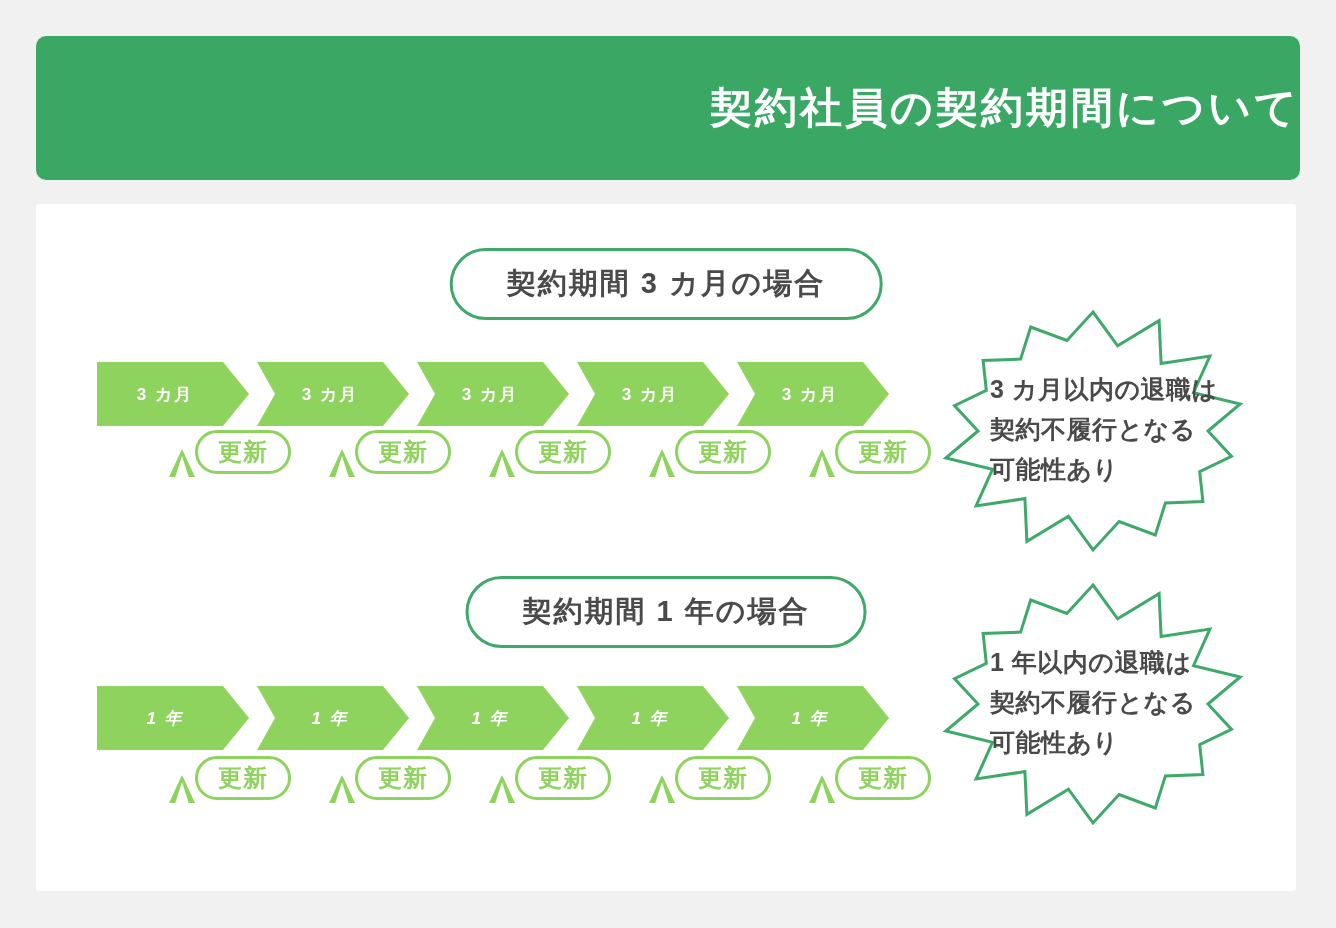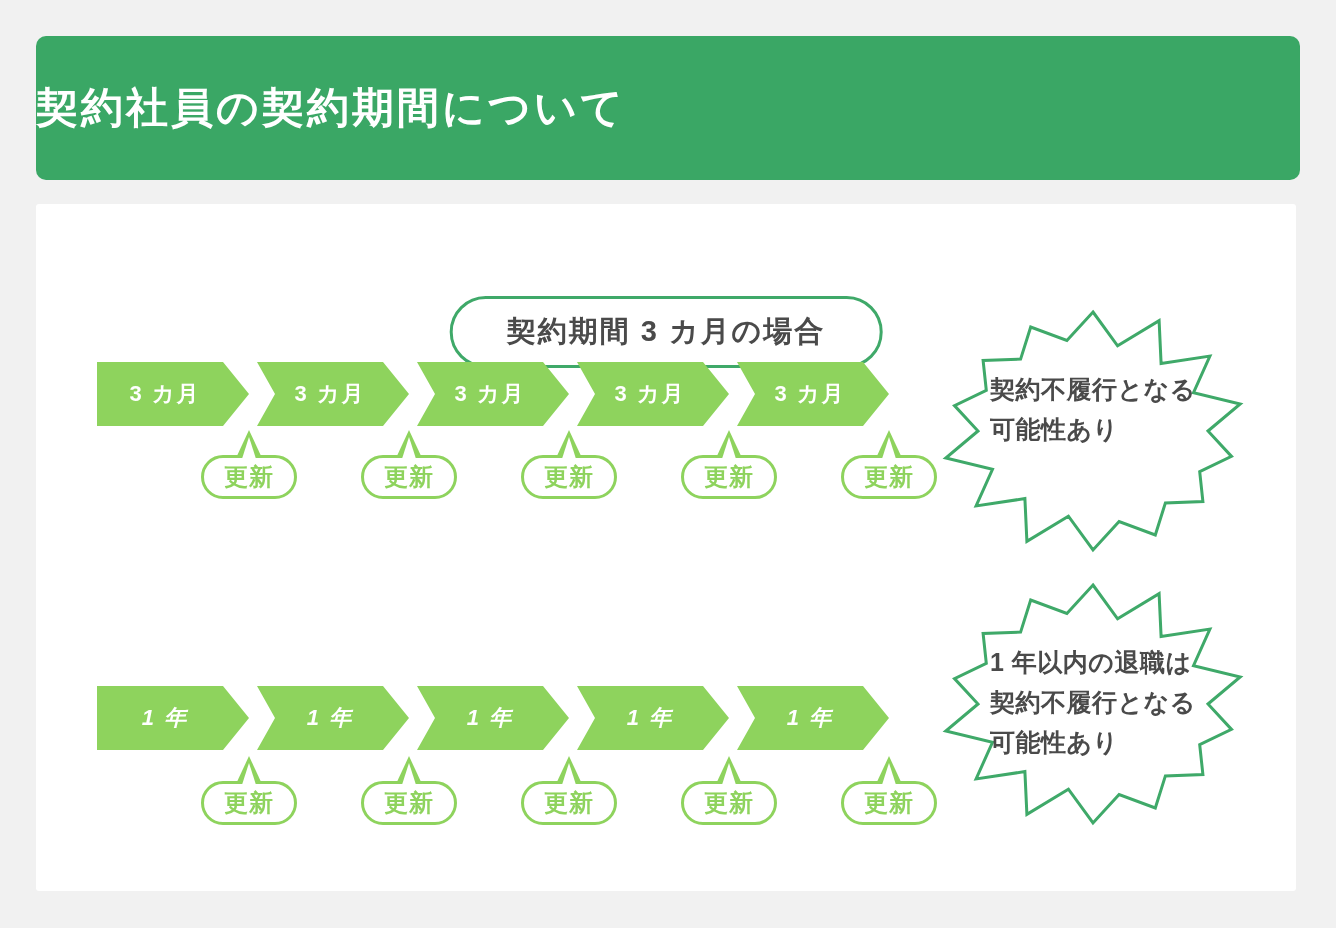--- a/index.html
+++ b/index.html
@@ -9,21 +9,21 @@
     font-family:"Liberation Sans", sans-serif;
     position:relative; overflow:hidden;
   }
 
   
   .banner {
     position:absolute; left:36px; top:36px;
     width:1264px; height:144px;
     background:var(--banner-green,#3aa765);
     border-radius:10px;
-    display:flex; align-items:center; justify-content:flex-start;
+    display:flex; align-items:center; justify-content:flex-end;
   }
   .banner-title {
     color:#ffffff; font-size:42px; font-weight:bold; letter-spacing:3px;
     white-space:nowrap;
   }
 
   
   .card {
     position:absolute; left:36px; top:204px;
     width:1260px; height:687px;
@@ -34,46 +34,46 @@
   
   .case-label {
     position:absolute; left:50%; transform:translateX(-50%);
     border:3px solid var(--outline-green,#3fa969);
     border-radius:40px; background:#fff;
     color:var(--text-dark,#4a4a4a);
     font-size:29px; font-weight:bold; letter-spacing:2px;
     padding:13px 54px; white-space:nowrap;
     box-sizing:border-box;
   }
-  .case-label.s1 { top:44px;margin-top:48px; }
+  .case-label.s1 { top:44px; }
   .case-label.s2 { top:372px; }
 
   
   .chevrons { position:absolute; left:61px; display:flex; }
   .chevrons.s1 { top:158px; }
   .chevrons.s2 { top:482px;font-style:italic; }
   .chev {
     width:152px; height:64px; margin-right:8px;
     background:var(--arrow-green,#8ed35d);
-    color:#ffffff; font-size:22px; font-weight:bold; letter-spacing:2px;
+    color:#ffffff; font-size:17px; font-weight:bold; letter-spacing:2px;
     display:flex; align-items:center; justify-content:center;
     box-sizing:border-box; padding-left:10px; padding-right:16px;
     clip-path: polygon(0 0, 126px 0, 100% 50%, 126px 100%, 0 100%, 18px 50%);
   }
   .chev.first {
     clip-path: polygon(0 0, 126px 0, 100% 50%, 126px 100%, 0 100%);
     padding-left:0;
   }
   .chev.last { margin-right:0; }
 
   
   .pills-row { position:absolute; left:133px; display:flex; }
   .pills-row.s1 { top:226px; }
   .pills-row.s2 { top:552px; }
-  .pill-wrap { width:160px; display:flex; flex-direction:column; align-items:center; }
+  .pill-wrap { width:160px; display:flex; flex-direction:row; align-items:flex-end; }
   .tail {
     width:26px; height:28px; position:relative;
     background:var(--arrow-green,#8ed35d);
     clip-path:polygon(50% 0, 100% 100%, 0 100%);
     margin-bottom:-3px; z-index:2;
   }
   .tail::after {
     content:""; position:absolute; left:5px; right:5px; top:7px; bottom:-4px;
     background:#ffffff;
     clip-path:polygon(50% 0, 100% 100%, 0 100%);
@@ -150,25 +150,27 @@
       <div class="tail"></div>
       <div class="pill">更新</div>
     </div>
   </div>
 
   <div class="starburst s1">
     <svg class="burst-svg" viewBox="0 0 306 248">
       <polygon class="burst-poly" points="153.0,5.0 177.6,38.8 219.1,13.6 221.1,56.4 269.9,49.1 253.5,85.7 300.2,97.0 268.0,124.0 291.5,149.4 259.7,164.7 262.9,194.5 225.4,195.9 215.3,228.0 179.1,214.5 153.0,243.0 128.4,209.2 86.9,234.4 84.9,191.6 36.1,198.9 52.5,162.3 5.8,151.0 38.0,124.0 14.5,98.6 46.3,83.3 43.1,53.5 80.6,52.1 90.7,20.0 126.9,33.5"></polygon>
     </svg>
     <div class="note-text">
+      <div>3 カ月以内の退職は</div>
       <div>契約不履行となる</div>
       <div>可能性あり</div>
     </div>
   </div>
 
+  <div class="case-label s2">契約期間 1 年の場合</div>
 
   <div class="chevrons s2">
     <div class="chev first">
         <span>1 年</span>
       </div>
     <div class="chev">
         <span>1 年</span>
       </div>
     <div class="chev">
         <span>1 年</span>

